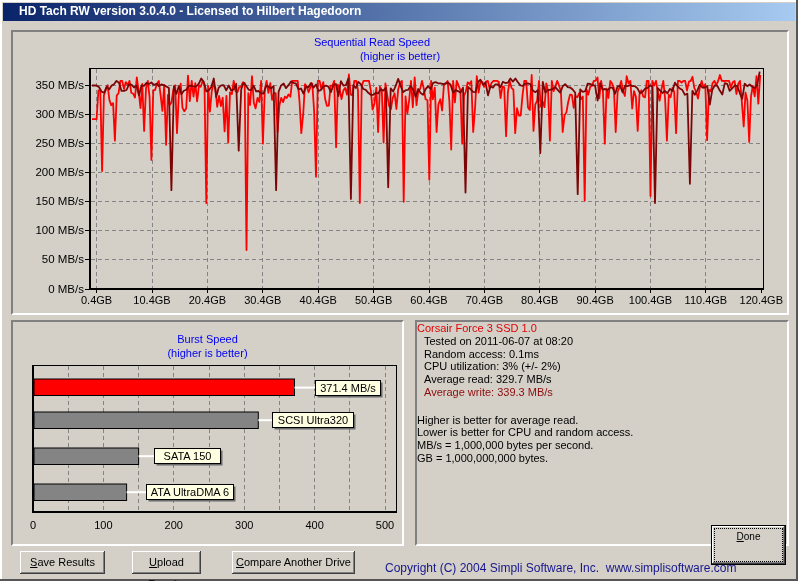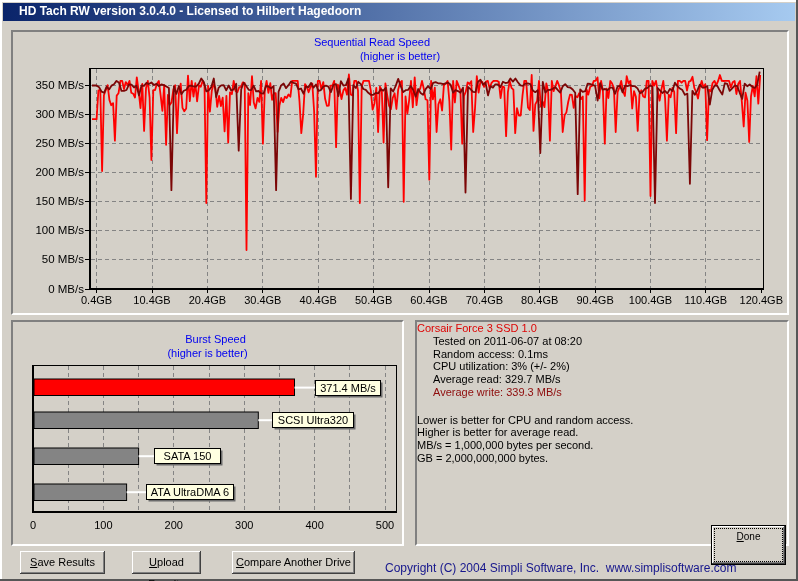--- a/index.html
+++ b/index.html
@@ -13,35 +13,35 @@
 .gd{stroke:#848484;stroke-width:1;stroke-dasharray:4 3;shape-rendering:crispEdges}
 .tk{stroke:#000;stroke-width:1;shape-rendering:crispEdges}
 .ax1{stroke:#000;stroke-width:1;shape-rendering:crispEdges}
 .ax2{stroke:#000;stroke-width:2;shape-rendering:crispEdges}
 .sred{fill:none;stroke:#ff0000;stroke-width:1.8;stroke-linejoin:round}
 .sdark{fill:none;stroke:#7c0606;stroke-width:1.8;stroke-linejoin:round}
 .lead{stroke:#ffffff;stroke-width:2}
 .lab{font-family:"Liberation Sans",sans-serif;font-size:11px;fill:#000}
 .laby{font-family:"Liberation Sans",sans-serif;font-size:11.5px;fill:#000}
 .info{position:absolute;left:417px;font-size:11px;line-height:12.75px;color:#000;white-space:nowrap}
-.ind{padding-left:16px}
+.ind{padding-left:7px}
 .btn{position:absolute;top:551px;height:23px;background:#d4d0c8;box-shadow:inset -1px -1px 0 #404040,inset 1px 1px 0 #ffffff,inset -2px -2px 0 #808080;font-size:11px;text-align:center;line-height:22px;color:#000}
 #done{position:absolute;left:711px;top:525px;width:75px;height:40px;border:1px solid #000;background:#d4d0c8;box-shadow:inset -1px -1px 0 #404040,inset 1px 1px 0 #ffffff,inset -2px -2px 0 #808080;font-size:10px;text-align:center;line-height:22px}
 #done .foc{position:absolute;left:3px;top:3px;right:3px;bottom:3px;outline:1px dotted #000}
 .copy{position:absolute;left:385px;top:561px;font-size:12px;color:#16168c;white-space:nowrap}
 </style></head>
 <body>
 <div class="win"></div>
 <div class="tbar">HD Tach RW version 3.0.4.0 - Licensed to Hilbert Hagedoorn</div>
 <div class="panel" id="p1"></div>
 <div class="panel" id="p2"></div>
 <div class="panel" id="p3"></div>
 <div class="ctitle" style="left:11px;top:36px;width:722px">Sequential Read Speed</div>
 <div class="ctitle" style="left:11px;top:50px;width:778px">(higher is better)</div>
-<div class="ctitle" style="left:19px;top:333px;width:393px">Burst Speed</div>
+<div class="ctitle" style="left:11px;top:333px;width:393px">Burst Speed</div>
 <div class="ctitle" style="left:11px;top:347px;width:393px">(higher is better)</div>
 <svg width="798" height="581" viewBox="0 0 798 581">
 <line x1="91" y1="259.9" x2="763" y2="259.9" class="gd"></line>
 <line x1="91" y1="230.9" x2="763" y2="230.9" class="gd"></line>
 <line x1="91" y1="201.8" x2="763" y2="201.8" class="gd"></line>
 <line x1="91" y1="172.7" x2="763" y2="172.7" class="gd"></line>
 <line x1="91" y1="143.7" x2="763" y2="143.7" class="gd"></line>
 <line x1="91" y1="114.6" x2="763" y2="114.6" class="gd"></line>
 <line x1="91" y1="85.5" x2="763" y2="85.5" class="gd"></line>
 <line x1="96.6" y1="69" x2="96.6" y2="288" class="gd"></line>
@@ -147,22 +147,22 @@
 </svg>
 <div class="info" style="top:322px">
 <div style="font-weight:normal;color:#dd0404">Corsair Force 3 SSD 1.0</div>
 <div class="ind">Tested on 2011-06-07 at 08:20</div>
 <div class="ind">Random access: 0.1ms</div>
 <div class="ind">CPU utilization: 3% (+/- 2%)</div>
 <div class="ind">Average read: 329.7 MB/s</div>
 <div class="ind" style="color:#8e0b0b">Average write: 339.3 MB/s</div>
 </div>
 <div class="info" style="top:413.5px">
+<div>Higher is better for average read.</div>
 <div>Lower is better for CPU and random access.</div>
-<div>Higher is better for average read.</div>
 <div>MB/s = 1,000,000 bytes per second.</div>
-<div>GB = 2,000,000,000 bytes.</div>
+<div>GB = 1,000,000,000 bytes.</div>
 </div>
 <div class="btn" style="left:20px;width:85px"><u>S</u>ave Results</div>
 <div class="btn" style="left:132px;width:69px"><u>U</u>pload Results</div>
 <div class="btn" style="left:232px;width:123px"><u>C</u>ompare Another Drive</div>
 <div class="copy">Copyright (C) 2004 Simpli Software, Inc.&nbsp; www.simplisoftware.com</div>
 <div id="done"><div class="foc"></div><u>D</u>one</div>
 
 </body></html>

